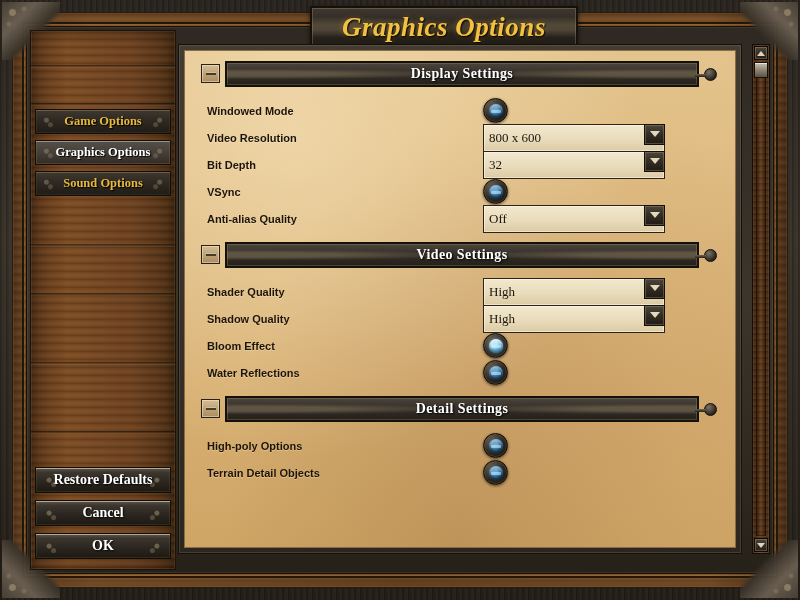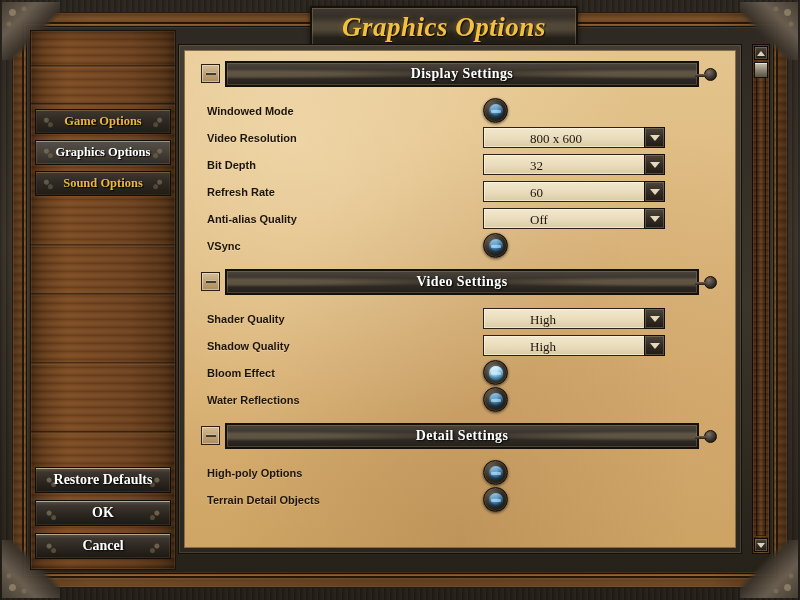--- a/index.html
+++ b/index.html
@@ -212,27 +212,26 @@
     font-family: "Liberation Sans", sans-serif;
     font-weight: bold; font-size: 11px;
     color: #1d1409;
     text-shadow: 0 1px 0 rgba(255,240,205,.35);
     white-space: nowrap;
   }
   .ctrl { position: absolute; left: 298px; }
 
   
   .dropdown {
-    position: relative; width: 182px; height: 21px;
-    display: flex; align-items: flex-end;
+    position: relative; width: 182px; height: 28px;
+    display: flex; align-items: center;
     background: linear-gradient(180deg,#f3e8cd 0%,#e9dcbc 55%,#dbcaa4 100%);
     border: 1px solid #2c2318;
     box-shadow: inset 0 0 0 1px rgba(255,252,238,.55);
     cursor: pointer;
-    padding-left: 41px;
   }
   .dropdown .val {
     padding-left: 5px;
     font-family: "Liberation Serif", serif;
     font-size: 13px; color: #1c150c;
     white-space: nowrap; overflow: hidden;
   }
   .dd-arrow {
     position: absolute; right: -1px; top: -1px; width: 21px; height: 21px;
     background: linear-gradient(180deg,#4d463c 0%,#322c25 50%,#201b14 100%);
@@ -343,24 +342,24 @@
         </div>
         <div class="nav-btn">
           <span>Sound Options</span>
         </div>
       </div>
     <div class="action-list">
         <div class="action-btn">
           <span>Restore Defaults</span>
         </div>
         <div class="action-btn">
+          <span>Cancel</span>
+        </div>
+        <div class="action-btn">
           <span>OK</span>
-        </div>
-        <div class="action-btn">
-          <span>Cancel</span>
         </div>
       </div>
   </div>
 
   <div id="content-frame">
     <div id="parchment">
         <div class="section-head">
           <div class="collapse-box">
             <i></i>
           </div>
@@ -394,46 +393,35 @@
             <div class="ctrl">
               <div class="dropdown">
                 <div class="val">32</div>
                 <div class="dd-arrow">
                   <i></i>
                 </div>
               </div>
             </div>
           </div>
           <div class="row">
-            <div class="row-label">Refresh Rate</div>
-            <div class="ctrl">
-              <div class="dropdown">
-                <div class="val">60</div>
-                <div class="dd-arrow">
-                  <i></i>
-                </div>
+            <div class="row-label">VSync</div>
+            <div class="ctrl">
+              <div class="toggle">
+                <div class="gem"></div>
               </div>
             </div>
           </div>
           <div class="row">
             <div class="row-label">Anti-alias Quality</div>
             <div class="ctrl">
               <div class="dropdown">
                 <div class="val">Off</div>
                 <div class="dd-arrow">
                   <i></i>
                 </div>
-              </div>
-            </div>
-          </div>
-          <div class="row">
-            <div class="row-label">VSync</div>
-            <div class="ctrl">
-              <div class="toggle">
-                <div class="gem"></div>
               </div>
             </div>
           </div>
         </div>
         <div class="section-head">
           <div class="collapse-box">
             <i></i>
           </div>
           <div class="head-bar">
             <span>Video Settings</span>

